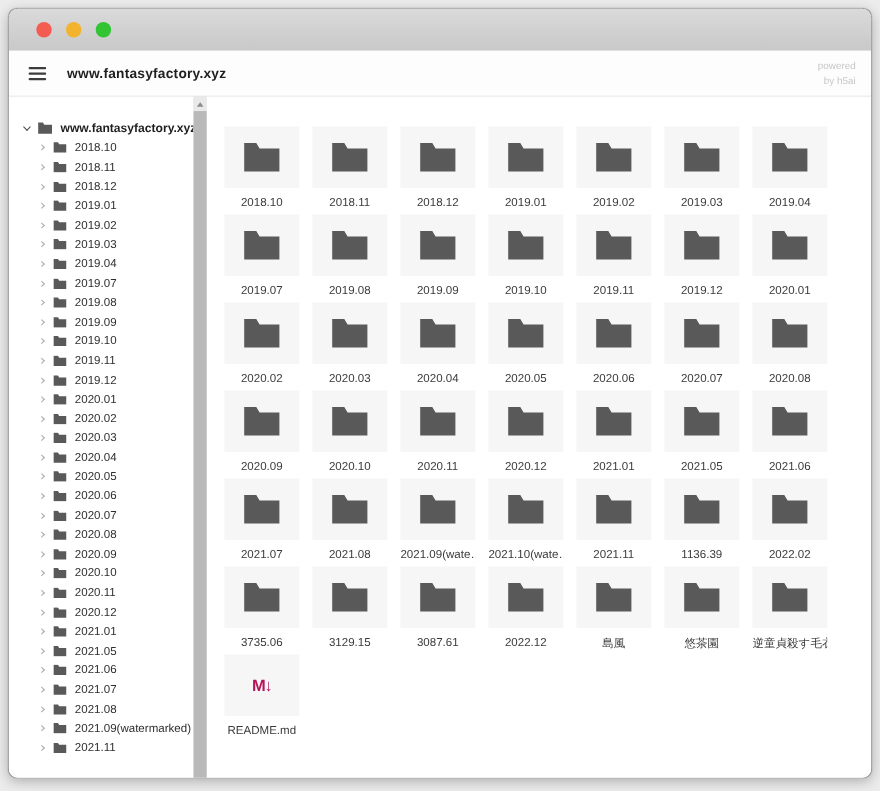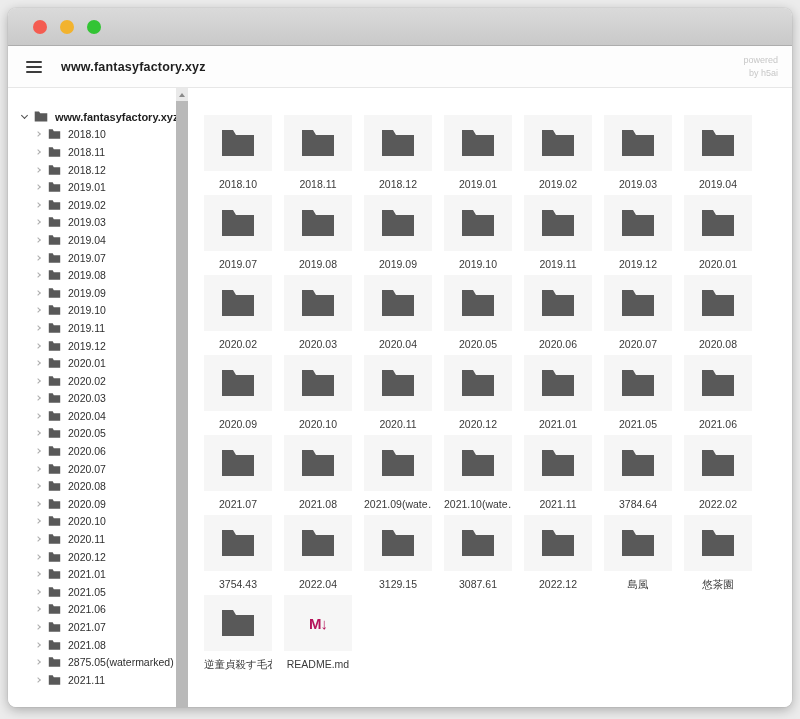--- a/index.html
+++ b/index.html
@@ -430,21 +430,21 @@
           </div>
           <div class="tree-row child">
             <span class="chev-box">
               <span class="chev-r"></span>
             </span>
             <span class="f-icon">
               <svg width="13" height="10" viewBox="0 0 34 28">
                 <path d="M1 1 h11 l3 5 h18 v21 H1 z" fill="#595959"></path>
               </svg>
             </span>
-            <span class="tree-label">2875.05(watermarked)</span>
+            <span class="tree-label">2021.09(watermarked)</span>
           </div>
           <div class="tree-row child">
             <span class="chev-box">
               <span class="chev-r"></span>
             </span>
             <span class="f-icon">
               <svg width="13" height="10" viewBox="0 0 34 28">
                 <path d="M1 1 h11 l3 5 h18 v21 H1 z" fill="#595959"></path>
               </svg>
             </span>
@@ -794,51 +794,41 @@
             <div class="cell-label">2021.11</div>
           </div>
           <div class="cell">
             <div class="tile" style="background: rgb(246, 246, 246);">
               <span style="display: flex;">
                 <svg width="34" height="28" viewBox="0 0 34 28">
                   <path d="M1 1 h11 l3 5 h18 v21 H1 z" fill="#595959"></path>
                 </svg>
               </span>
             </div>
-            <div class="cell-label">3784.64</div>
+            <div class="cell-label">1136.39</div>
           </div>
           <div class="cell">
             <div class="tile" style="background: rgb(246, 246, 246);">
               <span style="display: flex;">
                 <svg width="34" height="28" viewBox="0 0 34 28">
                   <path d="M1 1 h11 l3 5 h18 v21 H1 z" fill="#595959"></path>
                 </svg>
               </span>
             </div>
             <div class="cell-label">2022.02</div>
           </div>
           <div class="cell">
             <div class="tile" style="background: rgb(246, 246, 246);">
               <span style="display: flex;">
                 <svg width="34" height="28" viewBox="0 0 34 28">
                   <path d="M1 1 h11 l3 5 h18 v21 H1 z" fill="#595959"></path>
                 </svg>
               </span>
             </div>
-            <div class="cell-label">3754.43</div>
-          </div>
-          <div class="cell">
-            <div class="tile" style="background: rgb(246, 246, 246);">
-              <span style="display: flex;">
-                <svg width="34" height="28" viewBox="0 0 34 28">
-                  <path d="M1 1 h11 l3 5 h18 v21 H1 z" fill="#595959"></path>
-                </svg>
-              </span>
-            </div>
-            <div class="cell-label">2022.04</div>
+            <div class="cell-label">3735.06</div>
           </div>
           <div class="cell">
             <div class="tile" style="background: rgb(246, 246, 246);">
               <span style="display: flex;">
                 <svg width="34" height="28" viewBox="0 0 34 28">
                   <path d="M1 1 h11 l3 5 h18 v21 H1 z" fill="#595959"></path>
                 </svg>
               </span>
             </div>
             <div class="cell-label">3129.15</div>

